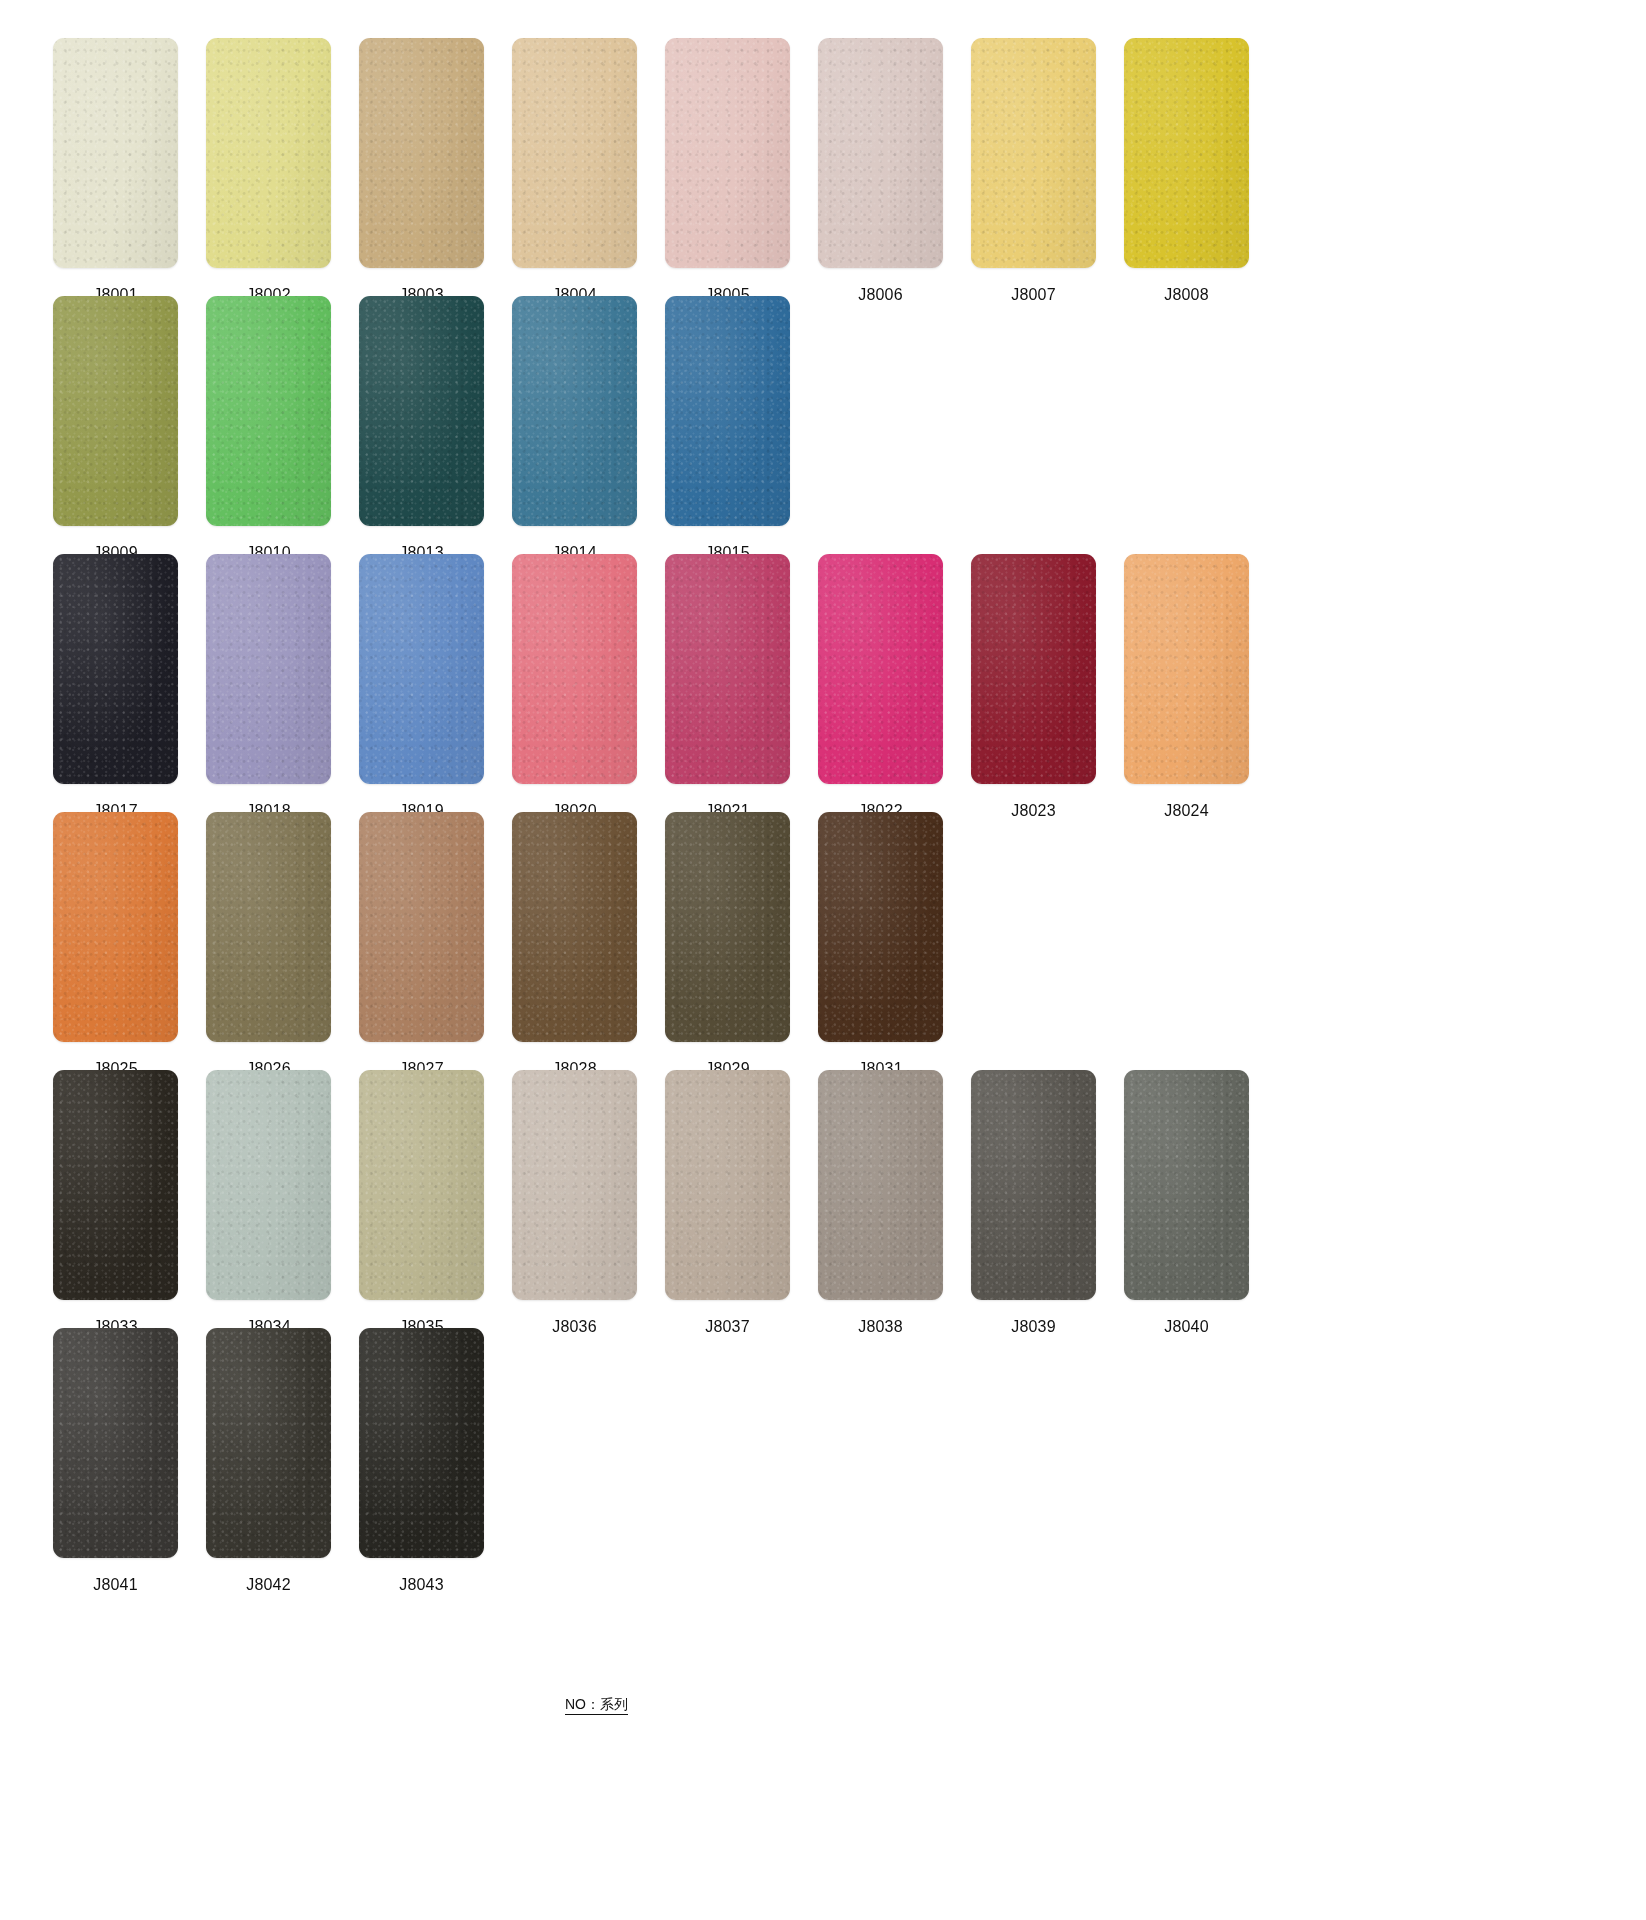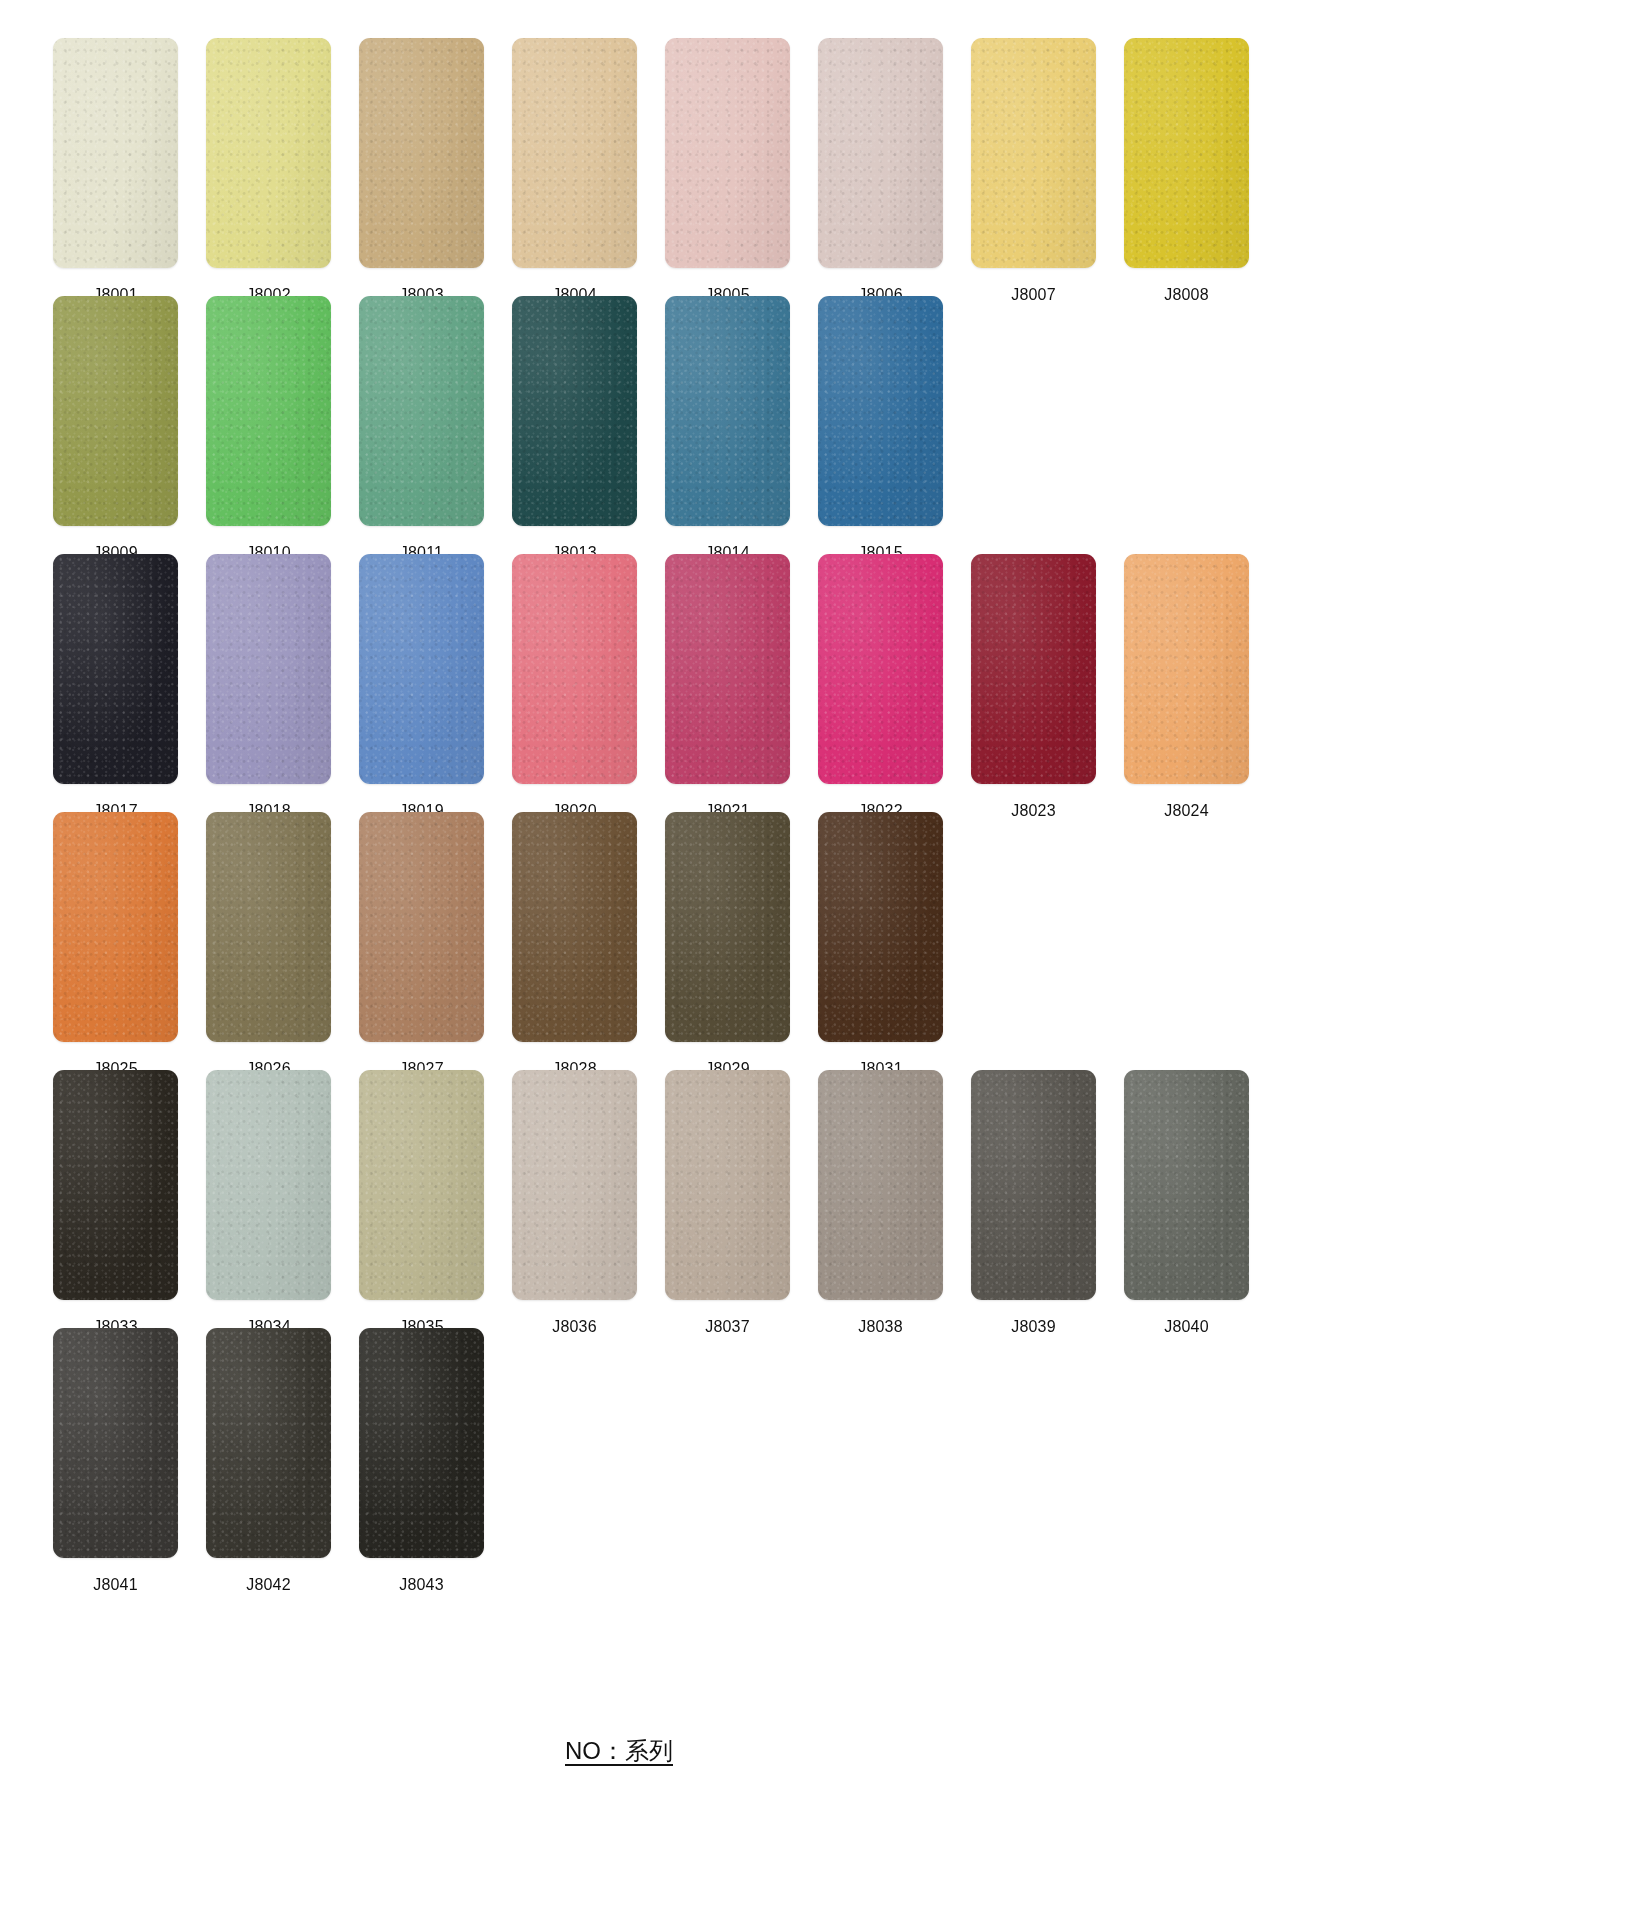--- a/index.html
+++ b/index.html
@@ -97,27 +97,26 @@
     color: #111111;
     letter-spacing: 0.2px;
     white-space: nowrap;
     text-align: center;
   }
 
   .note {
     position: absolute;
     left: 565px;
     top: 1692px;
-    font-size: 24px;
+    font-size: 14px;
     line-height: 24px;
     color: #111111;
     text-decoration: underline;
     text-underline-offset: 5px;
     white-space: nowrap;
-    margin-top: 47px;
   }
 </style>
 </head>
 <body>
 
 <div id="sheet">
   <div class="grid" id="grid">
       <div class="row">
         <div class="cell">
           <div class="swatch" style="background-color: rgb(228, 227, 205);"></div>
@@ -155,24 +154,20 @@
       <div class="row">
         <div class="cell">
           <div class="swatch" style="background-color: rgb(146, 152, 74);"></div>
           <div class="label">J8009</div>
         </div>
         <div class="cell">
           <div class="swatch" style="background-color: rgb(98, 191, 94);"></div>
           <div class="label">J8010</div>
         </div>
         <div class="cell">
-          <div class="swatch" style="background-color: rgb(98, 163, 133);"></div>
-          <div class="label">J8011</div>
-        </div>
-        <div class="cell">
           <div class="swatch" style="background-color: rgb(31, 74, 75);"></div>
           <div class="label">J8013</div>
         </div>
         <div class="cell">
           <div class="swatch" style="background-color: rgb(60, 119, 149);"></div>
           <div class="label">J8014</div>
         </div>
         <div class="cell">
           <div class="swatch" style="background-color: rgb(47, 108, 156);"></div>
           <div class="label">J8015</div>

